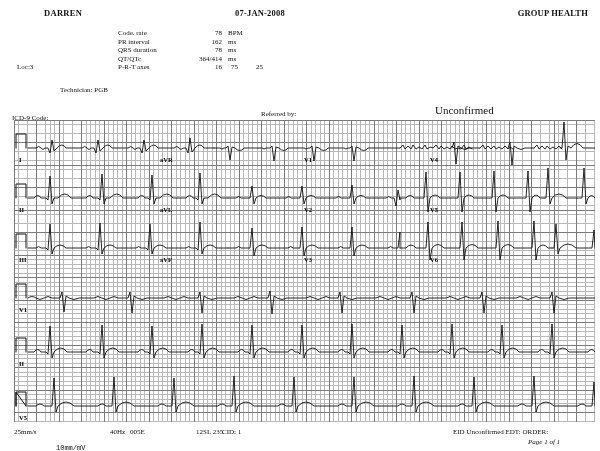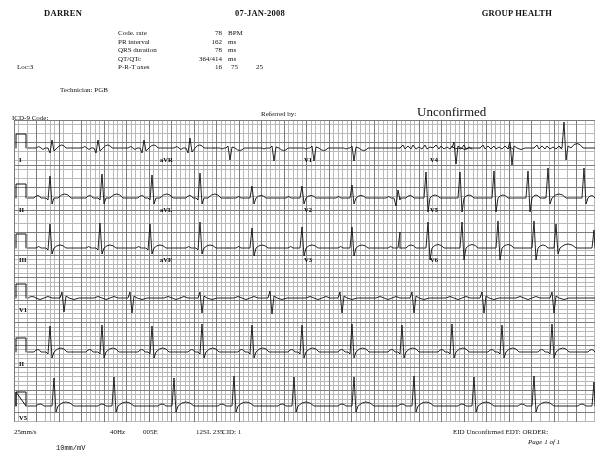--- a/index.html
+++ b/index.html
@@ -7,21 +7,21 @@
     width:600px;height:451px;
     background:#ffffff;
     font-family:"Liberation Serif", serif;
     color:#111;
     position:relative;
     overflow:hidden;
   }
   .page{position:absolute;left:0;top:0;width:600px;height:451px;}
 
   
-  .hdr{position:absolute;left:0;top:8px;width:560px;height:14px;font-size:8.5px;font-weight:bold;}
+  .hdr{position:absolute;left:0;top:8px;width:560px;height:14px;font-size:8.5px;font-weight:bold;padding-left:36px;}
   .hdr .pt{position:absolute;left:44px;top:0;letter-spacing:.3px;}
   .hdr .dt{position:absolute;left:235px;top:0;letter-spacing:.2px;}
   .hdr .org{position:absolute;right:8px;top:0;letter-spacing:.2px;}
 
   .loc{position:absolute;left:17px;top:63px;font-size:7px;}
 
   
   .meas{position:absolute;left:118px;top:29px;font-size:7px;line-height:8.6px;}
   .meas .row{position:relative;height:8.6px;white-space:nowrap;}
   .meas .lbl{position:absolute;left:0;top:0;}
@@ -30,21 +30,21 @@
   .meas .v3{position:absolute;left:129px;top:0;width:16px;text-align:right;}
   .meas .unit{position:absolute;left:110px;top:0;}
 
   
   .interp{position:absolute;left:259px;top:29px;font-size:7px;line-height:8.6px;white-space:nowrap;}
   .interp div{height:8.6px;}
 
   .tech{position:absolute;left:60px;top:86px;font-size:7px;}
 
   .refby{position:absolute;left:261px;top:110px;font-size:7px;}
-  .unconf{position:absolute;left:417px;top:104px;font-size:13px;}
+  .unconf{position:absolute;left:435px;top:104px;font-size:11px;}
   .icd{position:absolute;left:12px;top:114px;font-size:7px;}
 
   
   .ecg{
     position:absolute;left:14px;top:120px;width:581px;height:302px;
     background:#ffffff;
     background-image:
       
       repeating-linear-gradient(to right,  #7b7b7b 0 0.8px, transparent 0.8px 22.5px),
       repeating-linear-gradient(to bottom, #7b7b7b 0 0.8px, transparent 0.8px 22.5px),
@@ -57,21 +57,21 @@
   .leadlabel{
     position:absolute;font-size:6.5px;font-weight:bold;
     font-family:"Liberation Serif", serif;color:#000;
   }
 
   
   .foot{position:absolute;left:0;top:428px;width:600px;font-size:7px;}
   .foot .f1{position:absolute;left:14px;top:0;}
   .foot .f2{position:absolute;left:56px;top:16px;font-family:Liberation Mono, monospace;}
   .foot .f3{position:absolute;left:110px;top:0;}
-  .foot .f4{position:absolute;left:143px;top:0;}
+  .foot .f4{position:absolute;left:130px;top:0;}
   .foot .f5{position:absolute;left:180px;top:0;margin-left:16px;}
   .foot .f6{position:absolute;left:222px;top:0;}
   .foot .fr1{position:absolute;left:453px;top:0;}
   .foot .fr2{position:absolute;left:528px;top:10px;font-style:italic;}
 </style>
 </head>
 <body>
 
 <div class="page">
 

